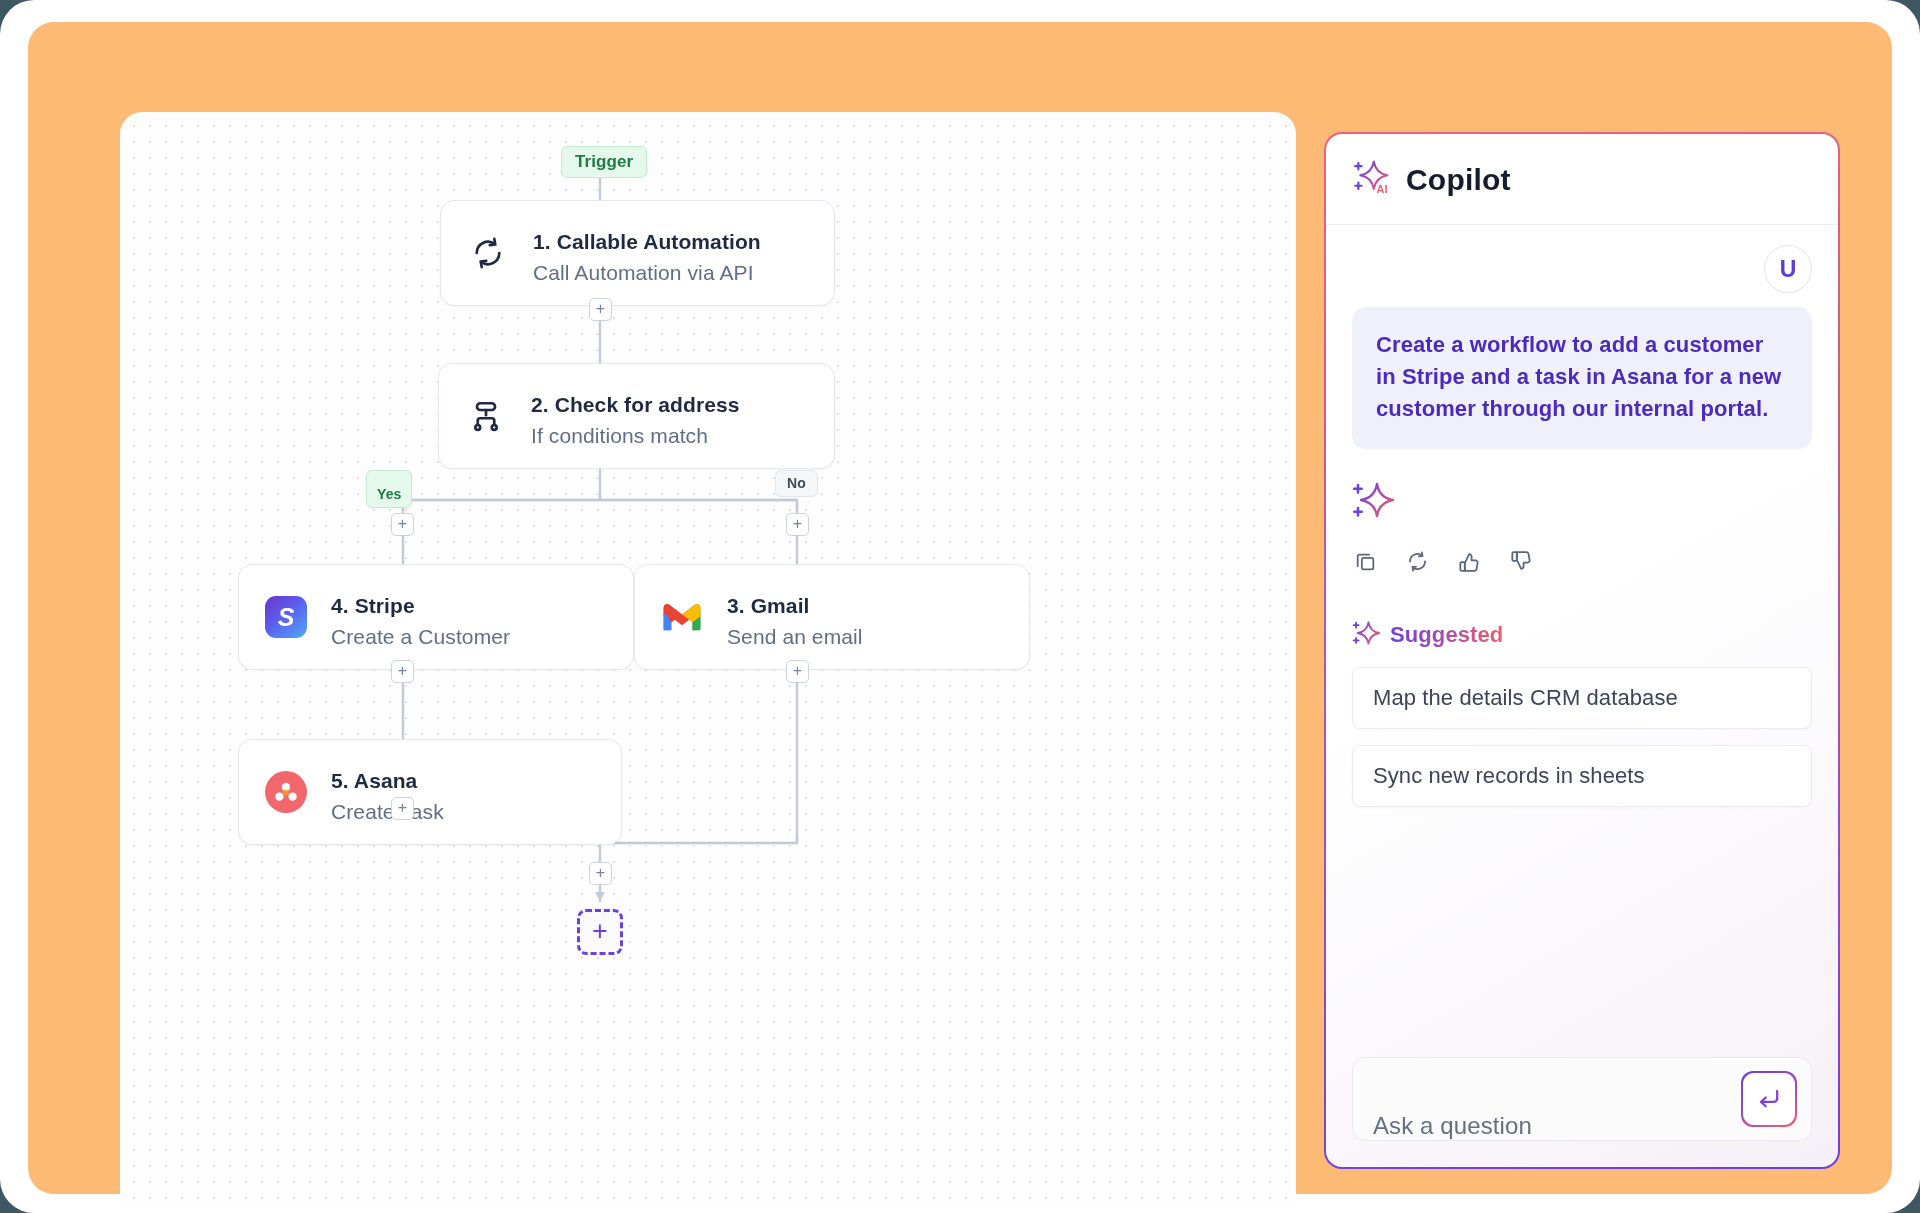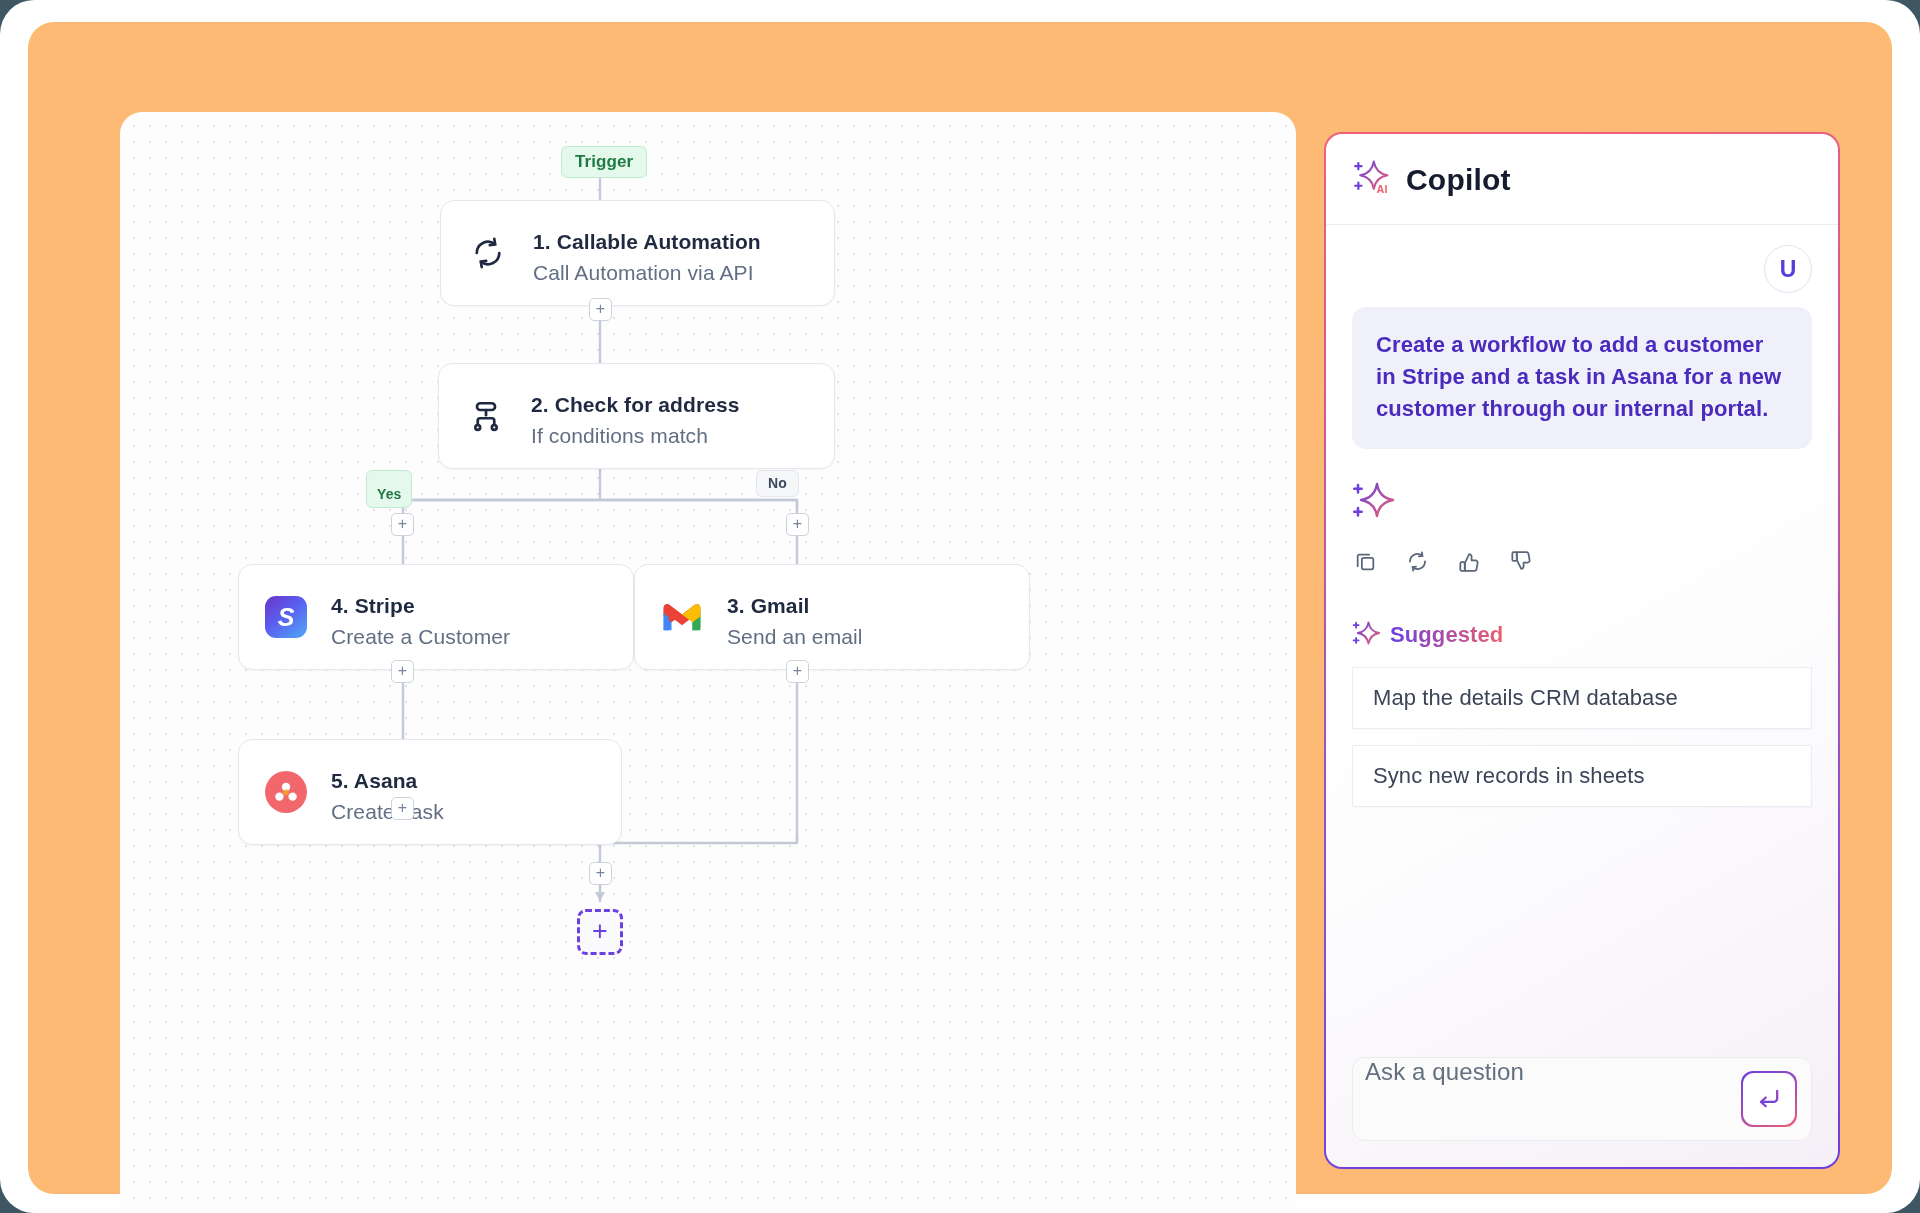--- a/index.html
+++ b/index.html
@@ -75,21 +75,21 @@
   }
   .badge-yes {
     left: 246px; top: 358px;
     background: #e4f9ec;
     border: 1px solid #bfeccf;
     color: #1f7a44;
     font-size: 14px;
     padding: 16px 10px 6px;
   }
   .badge-no {
-    left: 636px; top: 358px;
+    left: 655px; top: 358px;
     background: #f5f6f8;
     border: 1px solid #e3e6ec;
     color: #3d4a5c;
     font-size: 14px;
     padding: 5px 11px 6px;
   }
 
   
   .node {
     position: absolute;
@@ -275,41 +275,41 @@
     -webkit-background-clip: text;
     background-clip: text;
     color: transparent;
     text-decoration: underline;
   }
 
   .chip {
     margin-top: 16px;
     background: #ffffff;
     border: 1px solid #eceaf2;
-    border-radius: 1px;
+    border-radius: 8px;
     padding: 17px 20px;
     font-size: 22px;
     color: #3b4557;
     letter-spacing: .1px;
     box-shadow: 0 1px 2px rgba(40,30,70,.03);
   }
 
   .copilot-footer {
     flex: 0 0 auto;
     padding: 0 26px 26px;
   }
   .ask-box {
     position: relative;
     background: #fbfbfc;
     border: 1px solid #eaeaef;
     border-radius: 13px;
     height: 84px;
     display: flex;
-    align-items: flex-start;
-    padding: 0 12px;
+    align-items: flex-end;
+    padding: 0 20px;
   }
   .ask-placeholder {
     font-size: 24px;
     color: #63707f;
     letter-spacing: .1px;
   }
   .send-btn {
     position: absolute;
     right: 14px; top: 50%;
     transform: translateY(-50%);

